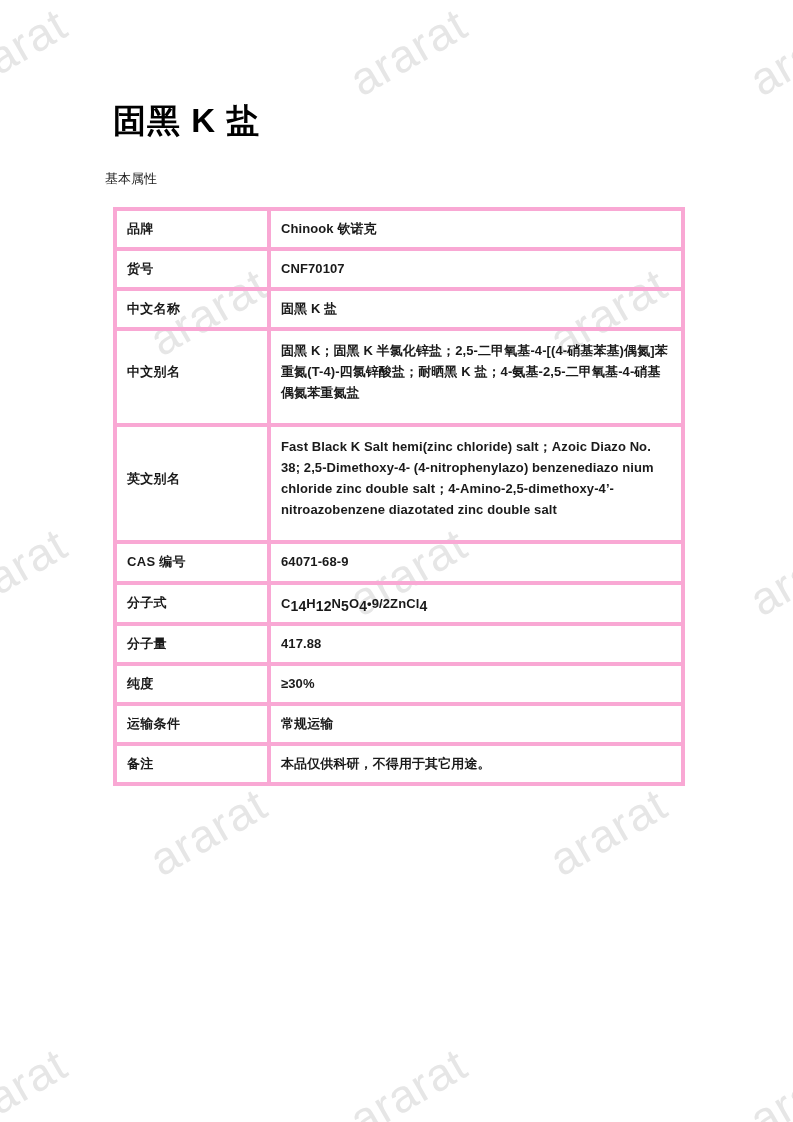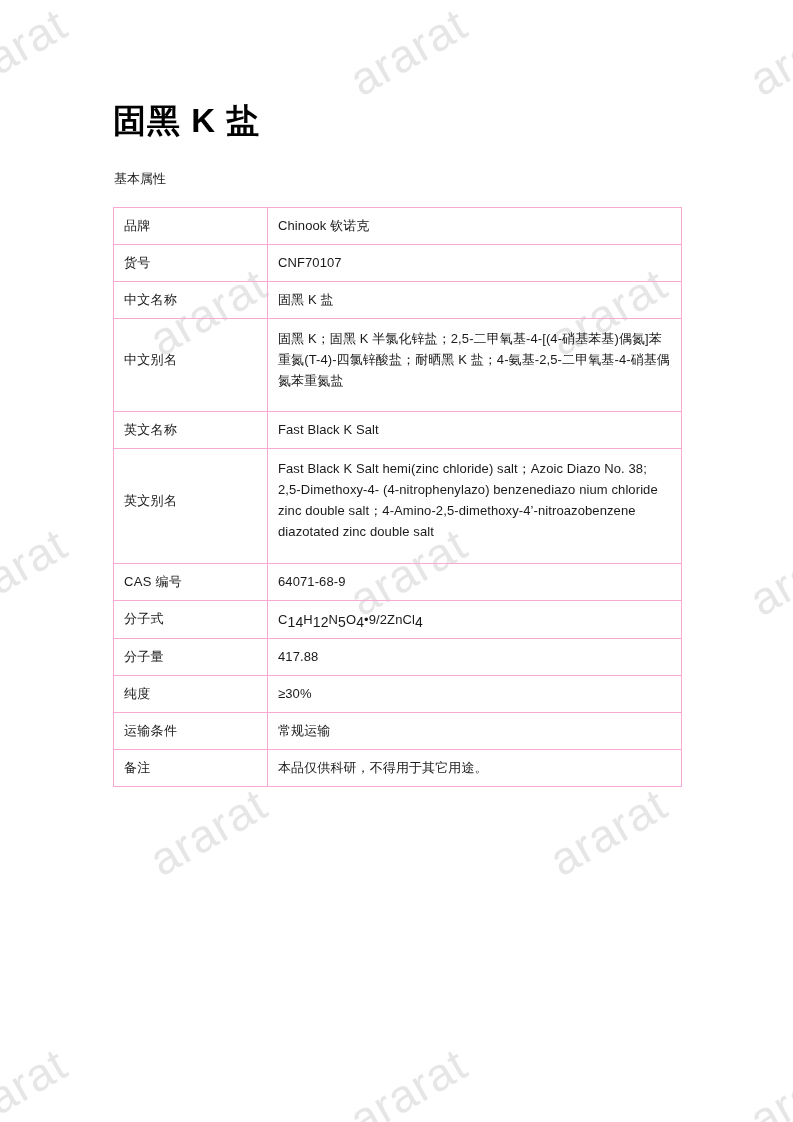--- a/index.html
+++ b/index.html
@@ -52,21 +52,21 @@
     font-size: 33px;
     font-weight: 700;
     letter-spacing: 1px;
     color: #000000;
     margin: 0;
     line-height: 1.25;
   }
 
   #section-subtitle {
     position: absolute;
-    left: 114px;
+    left: 105px;
     top: 171px;
     font-size: 13px;
     font-weight: 400;
     color: #1a1a1a;
     line-height: 1.3;
   }
 
   #spec-table {
     position: absolute;
     left: 113px;
@@ -74,26 +74,27 @@
     width: 568px;
     border-collapse: collapse;
     table-layout: fixed;
     font-size: 13px;
     background: transparent;
   }
   #spec-table col.col-label { width: 154px; }
   #spec-table col.col-value { width: 414px; }
 
   #spec-table td {
-    border: 1px solid #f9a8d4;
+    border: 4px solid #f9a8d4;
     padding: 7px 10px 8px 10px;
     vertical-align: middle;
     line-height: 1.62;
     color: #1a1a1a;
     background: transparent;
+    font-weight: bold;
   }
   #spec-table td.cell-label {
     font-size: 13px;
     letter-spacing: 0.3px;
   }
   #spec-table td.cell-value {
     font-size: 13px;
     letter-spacing: 0.1px;
     word-break: break-word;
   }
@@ -149,24 +150,20 @@
           <td class="cell-value">CNF70107</td>
         </tr>
         <tr>
           <td class="cell-label">中文名称</td>
           <td class="cell-value">固黑 K 盐</td>
         </tr>
         <tr class="row-tall">
           <td class="cell-label">中文别名</td>
           <td class="cell-value">固黑 K；固黑 K 半氯化锌盐；2,5-二甲氧基-4-[(4-硝基苯基)偶氮]苯重氮(T-4)-四氯锌酸盐；耐晒黑 K 盐；4-氨基-2,5-二甲氧基-4-硝基偶氮苯重氮盐</td>
         </tr>
-        <tr>
-          <td class="cell-label">英文名称</td>
-          <td class="cell-value">Fast Black K Salt</td>
-        </tr>
         <tr class="row-tall">
           <td class="cell-label">英文别名</td>
           <td class="cell-value">Fast Black K Salt hemi(zinc chloride) salt；Azoic Diazo No. 38; 2,5-Dimethoxy-4- (4-nitrophenylazo) benzenediazo nium chloride zinc double salt；4-Amino-2,5-dimethoxy-4’-nitroazobenzene diazotated zinc double salt</td>
         </tr>
         <tr>
           <td class="cell-label">CAS 编号</td>
           <td class="cell-value">64071-68-9</td>
         </tr>
         <tr>
           <td class="cell-label">分子式</td>

